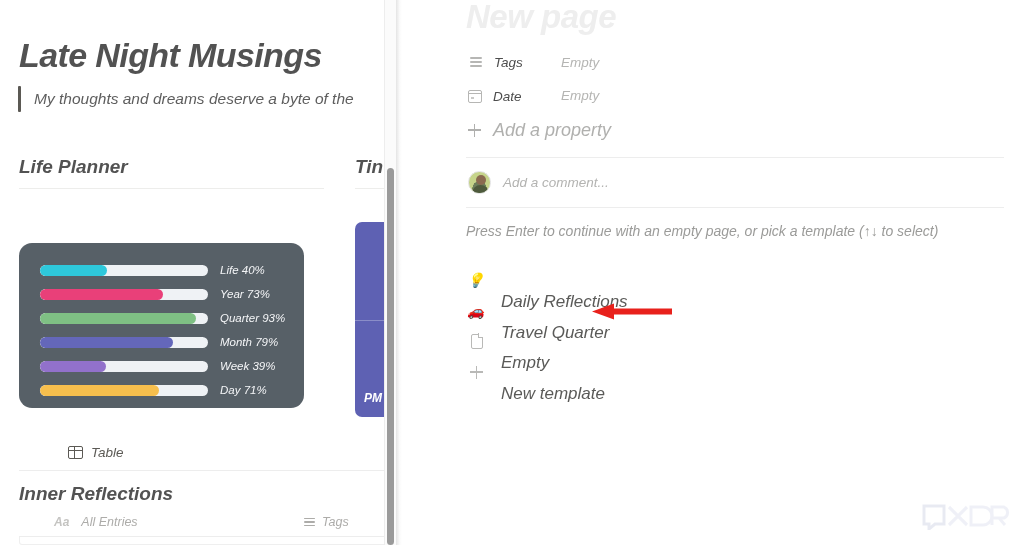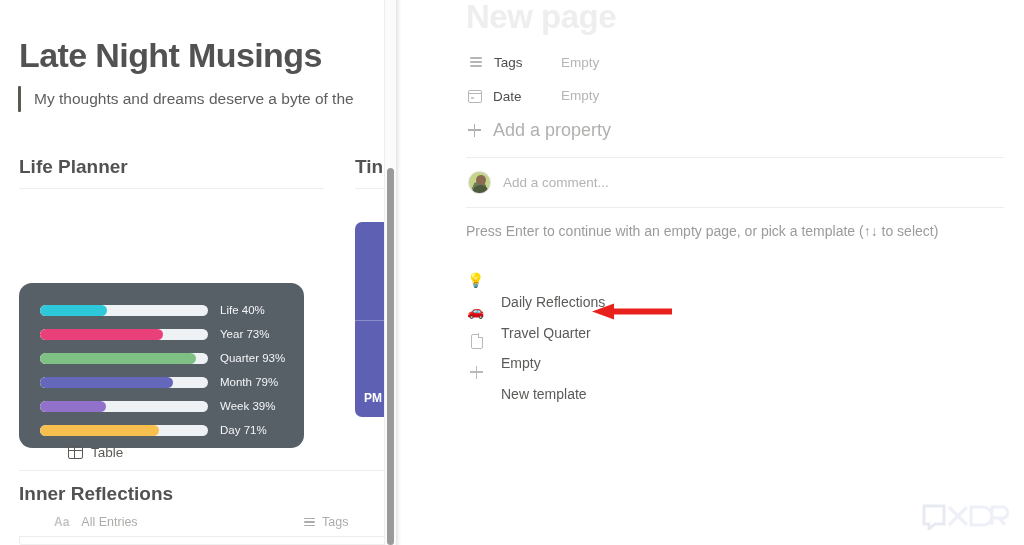--- a/index.html
+++ b/index.html
@@ -2,21 +2,21 @@
 <html><head>
 <meta charset="utf-8">
 <style>
   html,body{margin:0;padding:0;}
   body{
     width:1024px;height:545px;overflow:hidden;
     background:#ffffff;
     font-family:"Liberation Sans","DejaVu Sans",sans-serif;
     -webkit-font-smoothing:antialiased;
   }
-  .screen{position:relative;width:1024px;height:545px;background:#c4b5fd;}
+  .screen{position:relative;width:1024px;height:545px;background:#c4b5fd;font-style:italic;}
 
   
   .left-panel{
     position:absolute;left:0;top:0;width:391px;height:545px;
     background:#ffffff;overflow:hidden;
   }
   .lp-inner{position:absolute;left:0;top:0;width:470px;height:545px;}
 
   .page-title{
     position:absolute;left:19px;top:36px;
@@ -44,21 +44,21 @@
   .col-rule{
     position:absolute;top:188px;height:1px;background:#e9e9e7;
   }
   .col-rule.a{left:19px;width:305px;}
   .col-rule.b{left:355px;width:115px;}
 
   
   .prog-card{
     position:absolute;left:19px;top:243px;width:285px;height:165px;
     background:#333d46;border-radius:13px;
-    padding:0;box-sizing:border-box;margin-top:40px;
+    padding:0;box-sizing:border-box;
   }
   .prog-row{
     position:absolute;left:21px;height:11px;display:flex;align-items:center;
   }
   .prog-track{
     width:168px;height:11px;border-radius:6px;background:#eceff3;
     position:relative;overflow:hidden;flex:0 0 auto;
   }
   .prog-fill{
     position:absolute;left:0;top:0;height:11px;border-radius:6px;
@@ -211,21 +211,21 @@
     font-size:14px;color:#9b9b99;white-space:nowrap;
   }
 
   .tpl-row{
     position:absolute;left:66px;height:26px;display:flex;align-items:center;
   }
   .tpl-icon{
     width:17px;height:17px;margin-right:16px;flex:0 0 auto;position:relative;
     display:flex;align-items:center;justify-content:center;font-size:14px;line-height:1;
   }
-  .tpl-label{font-size:14px;color:#5a5a58;white-space:nowrap;margin-top:44px;}
+  .tpl-label{font-size:17px;color:#5a5a58;white-space:nowrap;margin-top:44px;}
   .doc-ic{
     width:12px;height:15px;border:1.4px solid #b9b9b7;border-radius:2px 0 2px 2px;
     box-sizing:border-box;position:relative;
   }
   .doc-ic:before{
     content:"";position:absolute;right:-1.4px;top:-1.4px;
     border-width:0 0 5px 5px;border-style:solid;border-color:transparent transparent #fff #fff;
   }
   .doc-ic:after{
     content:"";position:absolute;right:-1.4px;top:-1.4px;width:5px;height:5px;

